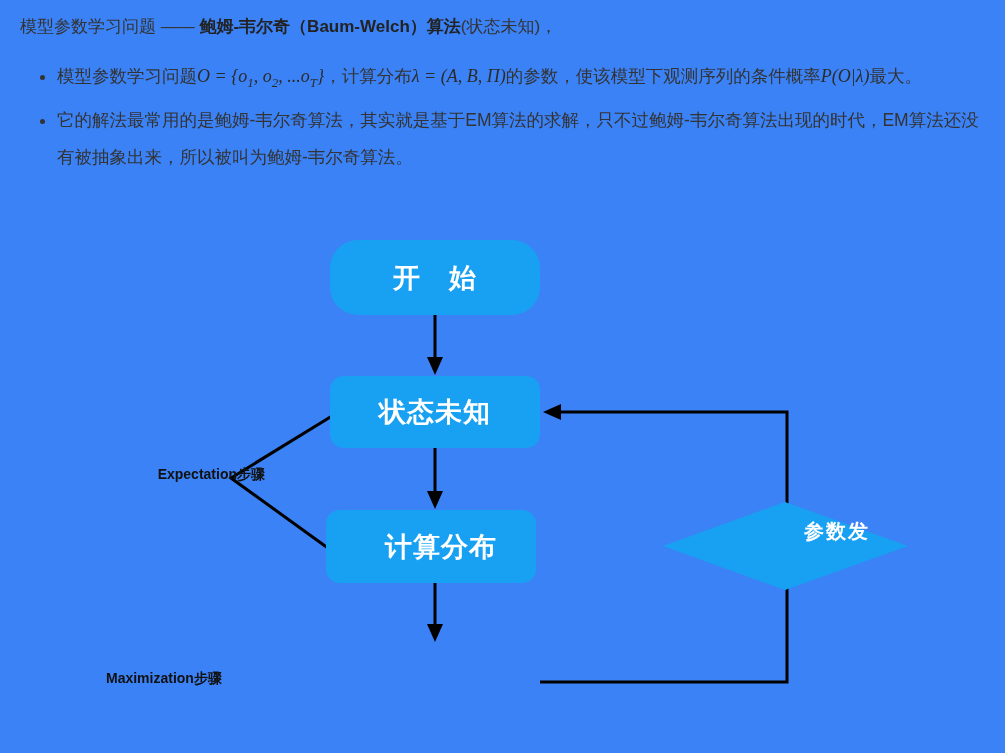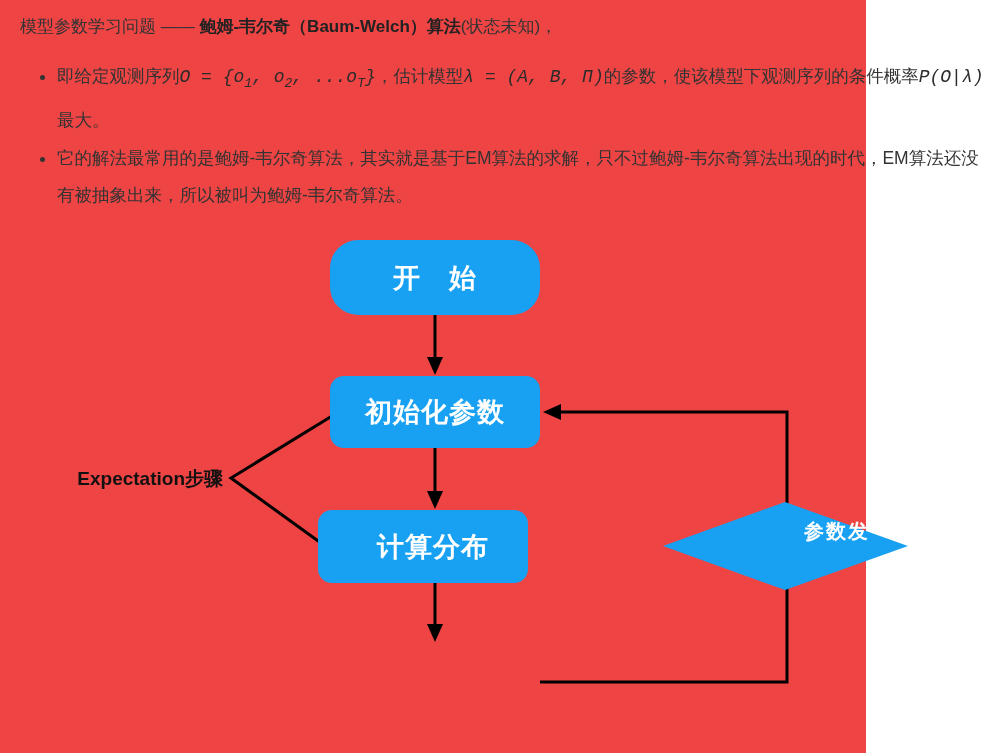--- a/index.html
+++ b/index.html
@@ -1,76 +1,77 @@
 <!DOCTYPE html>
 <html><head>
 <meta charset="utf-8">
 <style>
   * { margin: 0; padding: 0; box-sizing: border-box; }
   html, body { width: 1005px; height: 753px; background: #ffffff; overflow: hidden; }
   body { font-family: "Liberation Sans", sans-serif; color: #333333; }
 
-  .page { position: relative; width: 866px; height: 753px; background: #ef4444; }
+  .page { position: relative; width: 1005px; height: 753px; background: #3b82f6; }
 
   
   .intro { position: absolute; left: 0; top: 0; width: 1005px; }
   .intro-title {
     position: absolute; left: 20px; top: 14px; width: 970px;
     font-size: 17px; line-height: 26px; color: #333333; white-space: nowrap;
   }
   .intro-title strong { font-weight: bold; color: #222222; }
   .intro-bullets {
     position: absolute; left: 57px; top: 58px; width: 935px;
     list-style: disc outside; font-size: 17.5px; line-height: 37px; color: #333333;
   }
   .intro-bullets li { margin-bottom: 1px; }
   .math {
-    font-family: Liberation Mono, monospace; font-style: italic; font-size: 18px; color: #2b2b2b;
+    font-family: Liberation Serif, serif; font-style: italic; font-size: 18px; color: #2b2b2b;
   }
   .math sub { font-size: 13px; font-style: italic; }
 
   
   .flowchart { position: absolute; left: 0; top: 0; width: 1005px; height: 753px; }
   .fc-svg { position: absolute; left: 0; top: 0; width: 1005px; height: 753px; }
 
   .node {
     position: absolute; background: #18a1f2; border-radius: 14px;
     display: flex; align-items: center; justify-content: center;
     color: #ffffff; font-weight: bold; font-size: 27px; letter-spacing: 1px;
     white-space: nowrap;
   }
   .node-start      { left: 330px; top: 240px; width: 210px; height: 75px; border-radius: 28px; }
   .node-init       { left: 330px; top: 376px; width: 210px; height: 72px; }
-  .node-calc       { left: 318px; top: 510px; width: 210px; height: 73px; padding-left: 20px; }
+  .node-calc       { left: 326px; top: 510px; width: 210px; height: 73px; padding-left: 20px; }
   .node-reestimate { left: 328px; top: 643px; width: 212px; height: 75px; }
 
   .diamond-label {
     position: absolute; left: 700px; top: 517px; width: 170px;
     color: #ffffff; font-weight: bold; font-size: 20px; line-height: 28px;
     text-align: right; letter-spacing: 2px;
   }
 
   .step-label {
-    position: absolute; font-weight: bold; font-size: 19px; color: #111111;
+    position: absolute; font-weight: bold; font-size: 14px; color: #111111;
     white-space: nowrap;
+    margin-left: 42px;
   }
   .label-expectation  { left: 57px; top: 466px; width: 166px; text-align: right; }
   .label-maximization { left: 64px; top: 670px; }
 </style>
 </head>
 <body>
 
 <div class="page">
 
   <div class="intro">
     <div class="intro-title">
       <span>模型参数学习问题 —— </span><strong>鲍姆-韦尔奇（Baum-Welch）算法</strong><span>(状态未知)，</span>
     </div>
     <ul class="intro-bullets">
-      <li><span>即给定观测序列</span><span class="math"><span>O = {o</span><sub>1</sub><span>, o</span><sub>2</sub><span>, ...o</span><sub>T</sub><span>}</span></span><span>，估计模型</span><span class="math">λ = (A, B, Π)</span><span>的参数，使该模型下观测序列的条件概率</span><span class="math">P(O|λ)</span><span>最大。</span></li>
+      <li><span>模型参数学习问题</span><span class="math"><span>O = {o</span><sub>1</sub><span>, o</span><sub>2</sub><span>, ...o</span><sub>T</sub><span>}</span></span><span>，计算分布</span><span class="math">λ = (A, B, Π)</span><span>的参数，使该模型下观测序列的条件概率</span><span class="math">P(O|λ)</span><span>最大。</span></li>
       <li>它的解法最常用的是鲍姆-韦尔奇算法，其实就是基于EM算法的求解，只不过鲍姆-韦尔奇算法出现的时代，EM算法还没有被抽象出来，所以被叫为鲍姆-韦尔奇算法。</li>
     </ul>
   </div>
 
   <div class="flowchart">
 
     <svg class="fc-svg" viewBox="0 0 1005 753" xmlns="http://www.w3.org/2000/svg">
 
       <line x1="435" y1="313" x2="435" y2="360" stroke="#000" stroke-width="3"></line>
       <polygon points="435,375 427,357 443,357" fill="#000"></polygon>
@@ -83,23 +84,24 @@
 
       <polyline points="540,682 787,682 787,412 558,412" fill="none" stroke="#000" stroke-width="3"></polyline>
       <polygon points="543,412 561,404 561,420" fill="#000"></polygon>
 
       <polyline points="332,416 231,478 332,551" fill="none" stroke="#000" stroke-width="3"></polyline>
 
       <polygon points="785,502 908,546 785,590 663,546" fill="#18a1f2"></polygon>
     </svg>
 
     <div class="node node-start">开　始</div>
-    <div class="node node-init">初始化参数</div>
+    <div class="node node-init">状态未知</div>
     <div class="node node-calc">计算分布</div>
 
     <div class="diamond-label">
       <div>参数发</div>
     </div>
 
     <div class="step-label label-expectation">Expectation步骤</div>
+    <div class="step-label label-maximization">Maximization步骤</div>
   </div>
 
 </div>
 
 </body></html>

